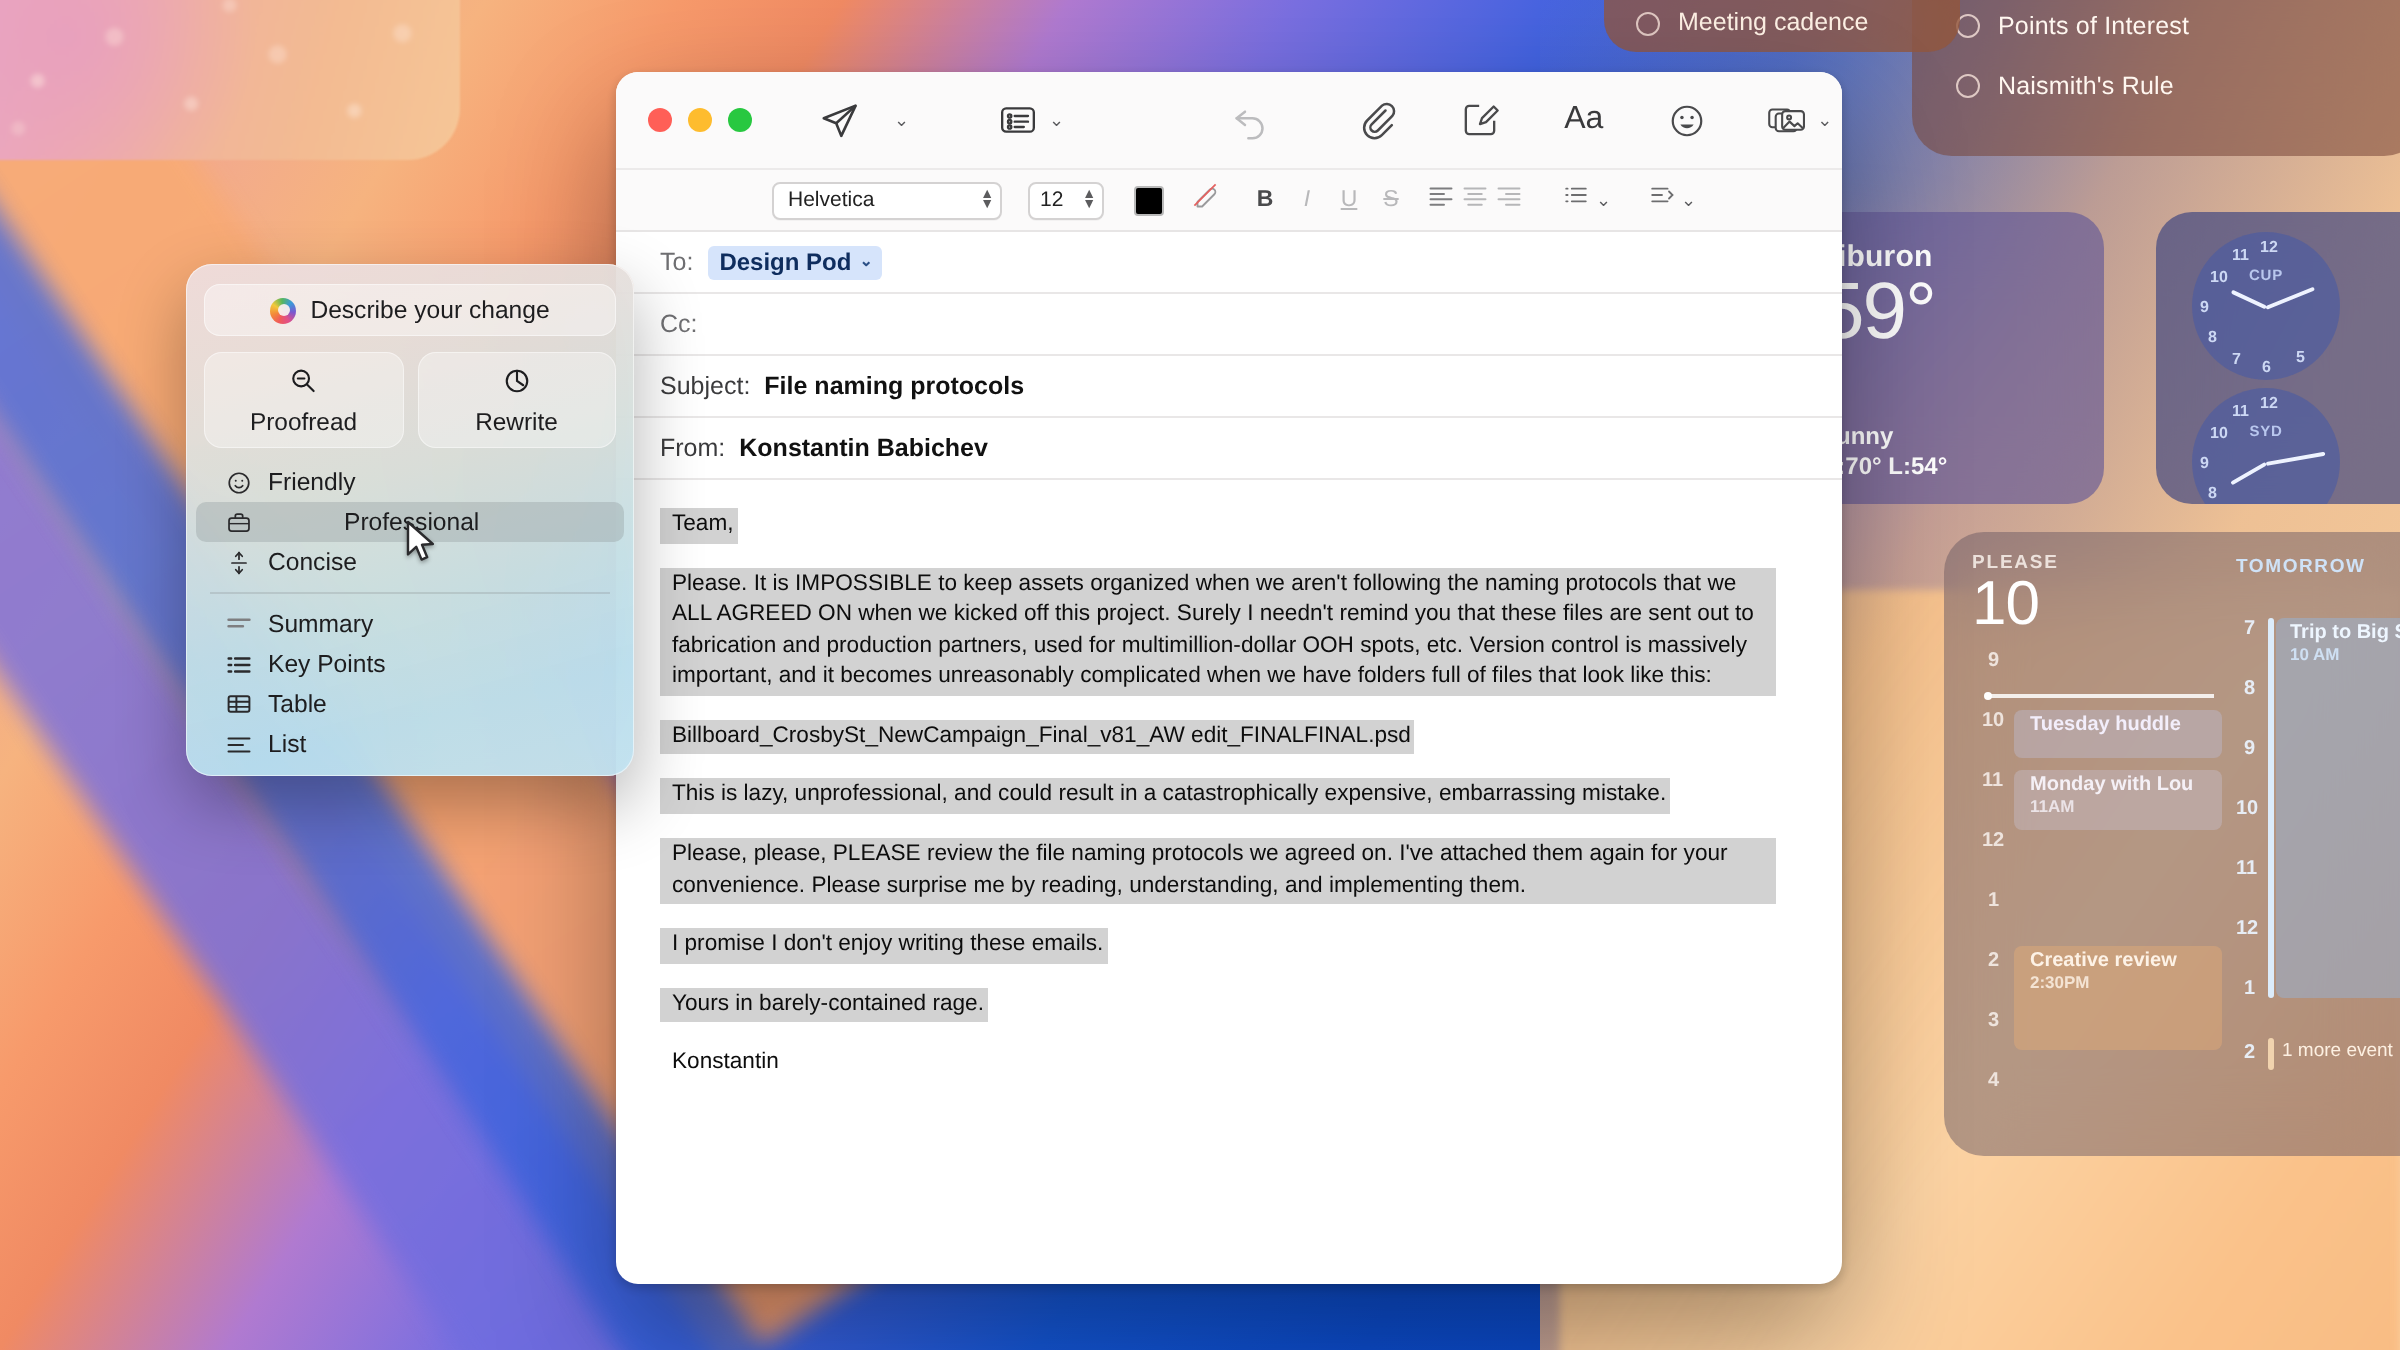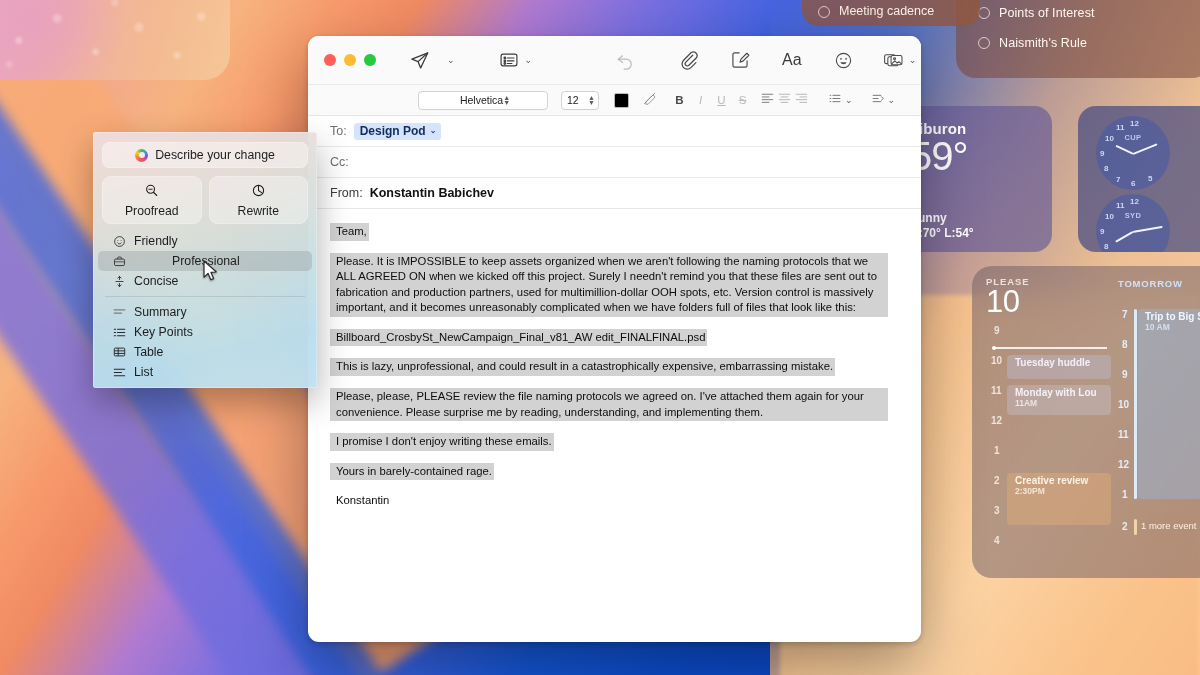--- a/index.html
+++ b/index.html
@@ -212,21 +212,21 @@
 
   #format-bar {
     height: 31px; background: #fbfafa; border-bottom: 1px solid #e7e5e5;
     display: flex; align-items: center; padding-left: 78px; gap: 6px;
   }
   .fld {
     height: 19px; background: #fff; border: 1px solid #d4d2d2; border-radius: 4px;
     display: flex; align-items: center; font-size: 10.5px; color: #222;
     padding: 0 3px 0 7px; box-shadow: 0 .5px 0 rgba(0,0,0,.03);
   }
-  .fld-font { width: 130px; justify-content: center; margin-left: 32px; }
+  .fld-font { width: 115px; justify-content: space-between; }
   .fld-size { width: 38px; justify-content: space-between; padding-left: 5px;}
   .stepper { display: flex; flex-direction: column; line-height: 5px; color: #5c5c5e; font-size: 7px; }
   .swatch { width: 15px; height: 15px; background: #000; border-radius: 2px; border: 1px solid #b9b9b9; }
   .fbtn { font-size: 11.5px; color: #4a4a4c; width: 15px; text-align: center; }
   .fbtn-dim { color: #b8b8ba; }
   .align-grp { display: flex; gap: 2px; margin-left: 4px; }
 
   .hdr-row {
     height: 31px; border-bottom: 1px solid #e9e7e7;
     display: flex; align-items: center; padding-left: 22px;
@@ -249,21 +249,21 @@
   .bp {
     font-size: 11.3px; line-height: 1.38; color: #0d0d0d;
     margin: 0 0 12px 0; padding: 1px 2px 1px 6px; width: fit-content; max-width: 560px;
     margin-left: 22px;
   }
   .bp-wide { max-width: 558px; }
 
   
   #writing-tools {
     position: absolute; left: 93px; top: 132px; width: 224px; height: 256px;
-    border-radius: 3px; overflow: hidden;
+    border-radius: 13px; overflow: hidden;
     background:
       linear-gradient(165deg,
         rgba(238,222,224,.93) 0%,
         rgba(230,224,222,.93) 18%,
         rgba(214,226,224,.93) 42%,
         rgba(196,226,232,.93) 64%,
         rgba(186,224,238,.94) 82%,
         rgba(192,226,240,.94) 100%);
     backdrop-filter: blur(26px);
     box-shadow: 0 14px 34px rgba(0,0,0,.30), 0 0 0 .5px rgba(255,255,255,.55) inset;
@@ -568,20 +568,24 @@
       <span class="token">
         <span>Design Pod</span>
         <span class="token-chev">⌄</span>
       </span>
     </div>
     <div class="hdr-row">
       <span class="hdr-label">Cc:</span>
       <span class="hdr-val"></span>
     </div>
     <div class="hdr-row">
+      <span class="hdr-label-dark">Subject:</span>
+      <span class="hdr-val">File naming protocols</span>
+    </div>
+    <div class="hdr-row">
       <span class="hdr-label-dark">From:</span>
       <span class="hdr-val">Konstantin Babichev</span>
     </div>
 
     <div id="mail-body">
       <p class="bp selhl">Team,</p>
       <p class="bp selhl bp-wide" style="width:558px">Please. It is IMPOSSIBLE to keep assets organized when we aren't following the naming protocols that we ALL AGREED ON when we kicked off this project. Surely I needn't remind you that these files are sent out to fabrication and production partners, used for multimillion-dollar OOH spots, etc. Version control is massively important, and it becomes unreasonably complicated when we have folders full of files that look like this:</p>
       <p class="bp selhl">Billboard_CrosbySt_NewCampaign_Final_v81_AW edit_FINALFINAL.psd</p>
       <p class="bp selhl">This is lazy, unprofessional, and could result in a catastrophically expensive, embarrassing mistake.</p>
       <p class="bp selhl bp-wide" style="width:558px">Please, please, PLEASE review the file naming protocols we agreed on. I've attached them again for your convenience. Please surprise me by reading, understanding, and implementing them.</p>

